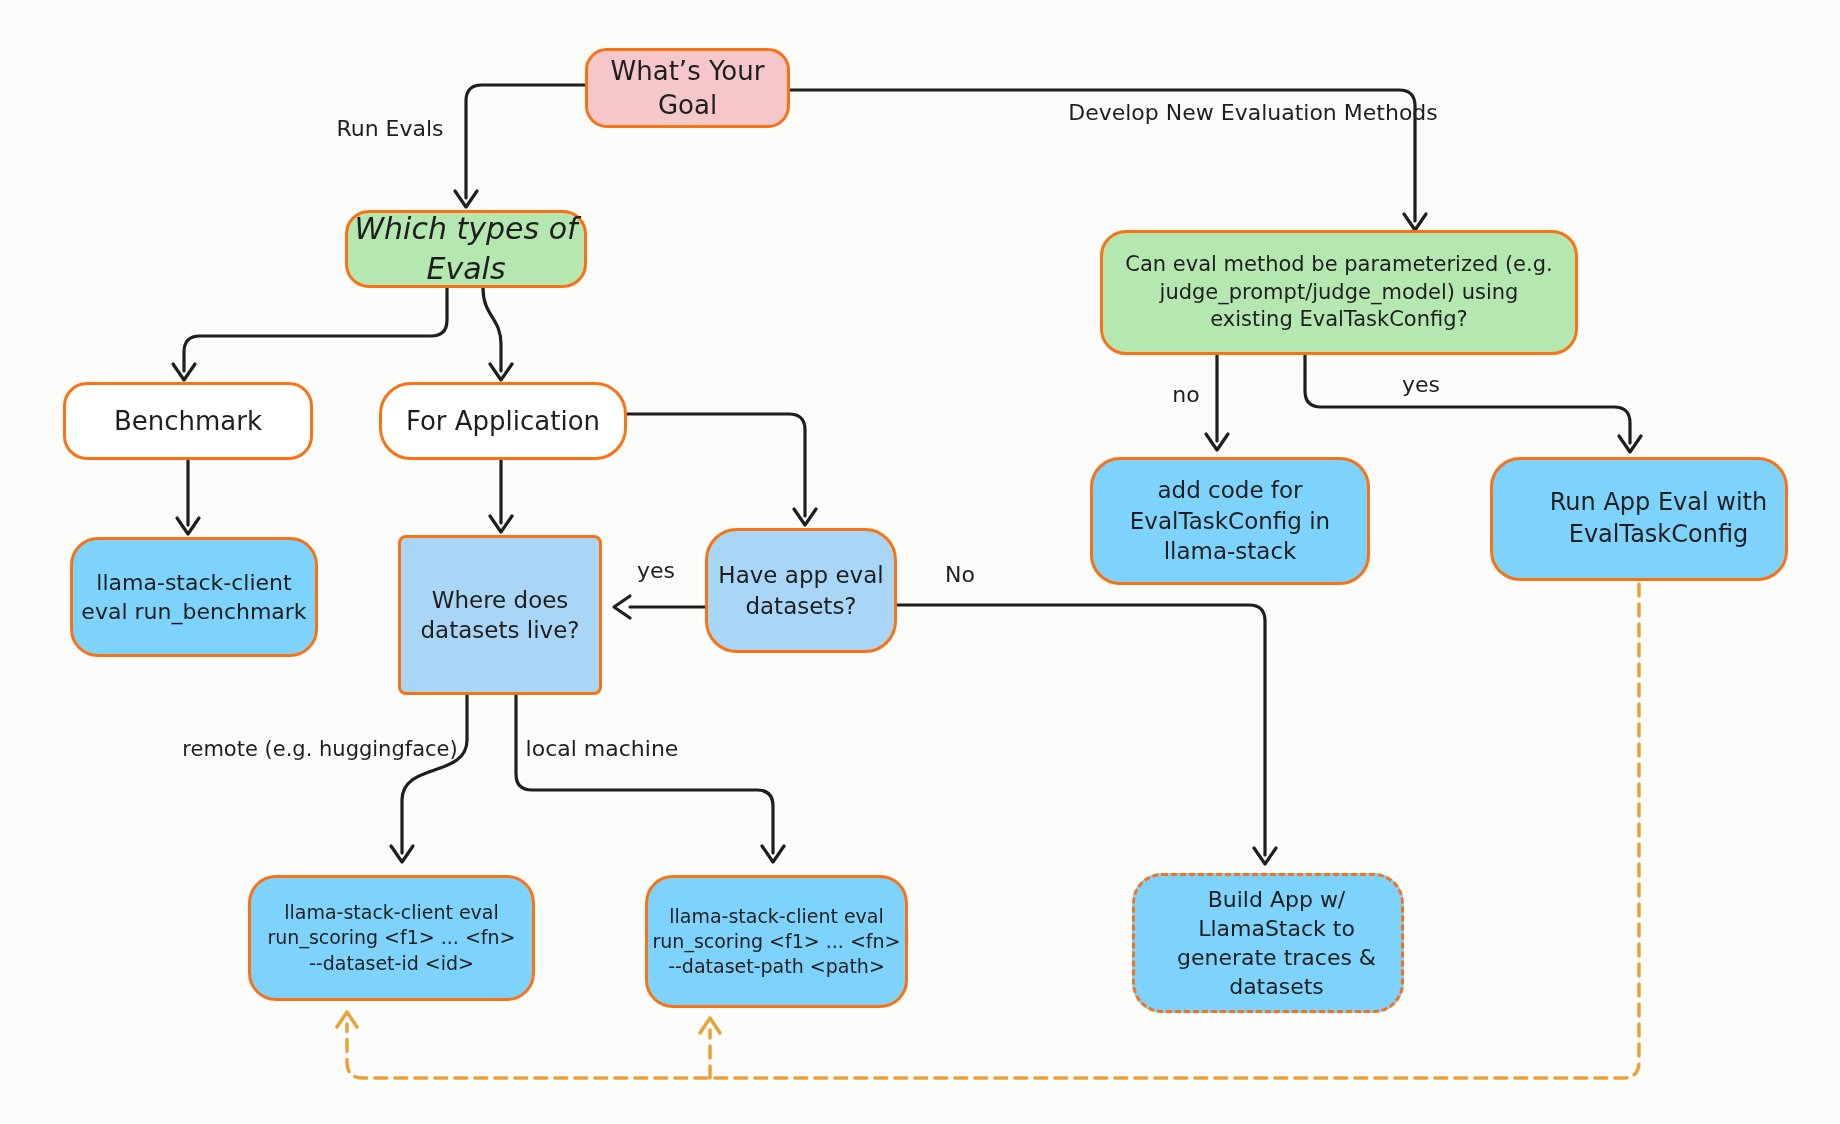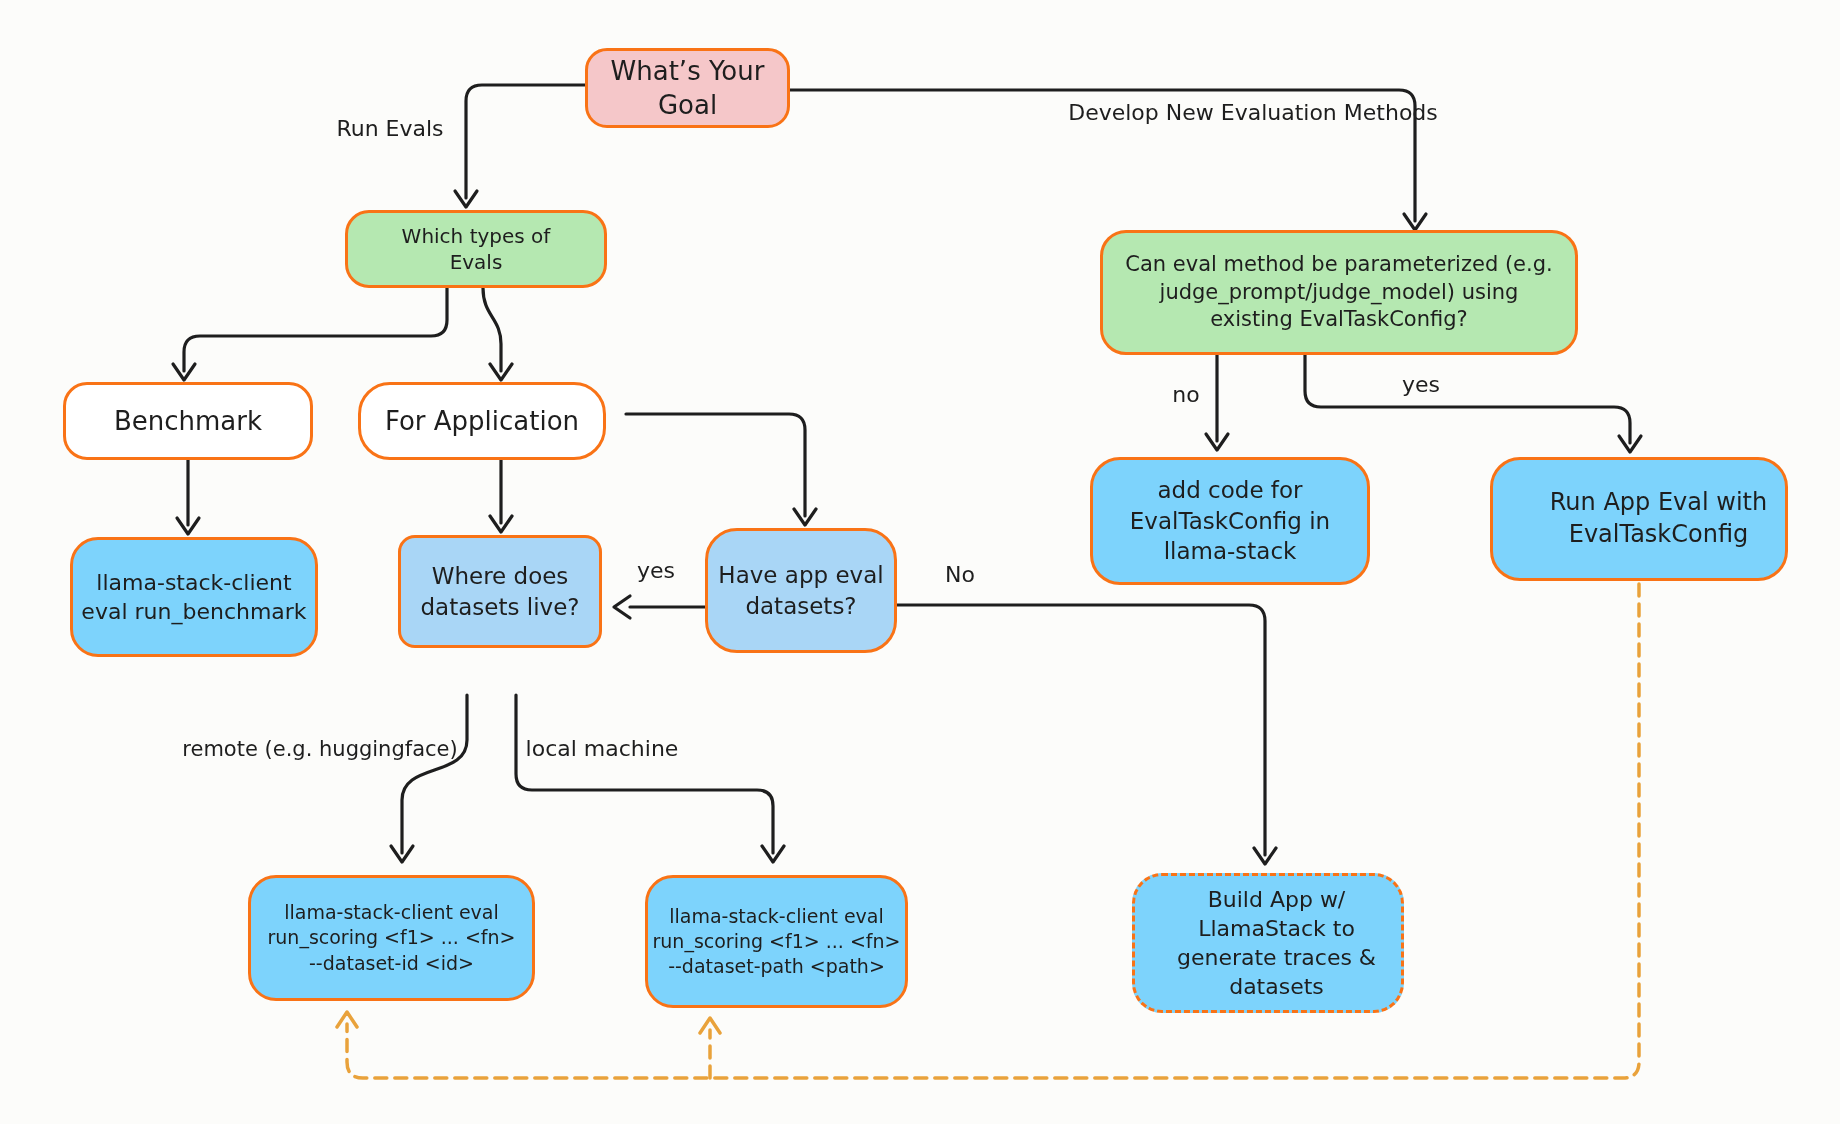--- a/index.html
+++ b/index.html
@@ -63,45 +63,45 @@
       <path stroke-dasharray="12 8" d="M 710 1078 V 1030"></path>
       <polyline points="700,1033 710,1018 720,1033"></polyline>
     </g>
   </svg>
 
   <div class="node pink" style="left:585px;top:48px;width:205px;height:80px;font-size:26px;border-radius:22px;">
     <span>What’s Your</span>
     <span>Goal</span>
   </div>
 
-  <div class="node green" style="left:345px;top:210px;width:262px;height:78px;font-size:20px;border-radius:24px;">
+  <div class="node green" style="left:345px;top:210px;width:242px;height:78px;font-size:30px;border-radius:24px;font-style:italic;">
     <span>Which types of</span>
     <span>Evals</span>
   </div>
 
   <div class="node green" style="left:1100px;top:230px;width:478px;height:125px;font-size:21px;border-radius:26px;">
     <span>Can eval method be parameterized (e.g.</span>
     <span>judge_prompt/judge_model) using</span>
     <span>existing EvalTaskConfig?</span>
   </div>
 
   <div class="node white" style="left:63px;top:382px;width:250px;height:78px;font-size:26px;border-radius:24px;">
     <span>Benchmark</span>
   </div>
 
-  <div class="node white" style="left:358px;top:382px;width:248px;height:78px;font-size:26px;border-radius:32px;">
+  <div class="node white" style="left:379px;top:382px;width:248px;height:78px;font-size:26px;border-radius:32px;">
     <span>For Application</span>
   </div>
 
   <div class="node yellow" style="left:70px;top:537px;width:248px;height:120px;font-size:22px;">
     <span>llama-stack-client</span>
     <span>eval run_benchmark</span>
   </div>
 
-  <div class="node blue" style="left:398px;top:535px;width:204px;height:113px;font-size:23px;border-radius:17px;">
+  <div class="node blue" style="left:398px;top:535px;width:204px;height:160px;font-size:23px;border-radius:8px;">
     <span>Where does</span>
     <span>datasets live?</span>
   </div>
 
   <div class="node blue" style="left:705px;top:528px;width:192px;height:125px;font-size:23px;border-radius:32px;">
     <span>Have app eval</span>
     <span>datasets?</span>
   </div>
 
   <div class="node yellow" style="left:1090px;top:457px;width:280px;height:128px;font-size:23px;border-radius:30px;">

